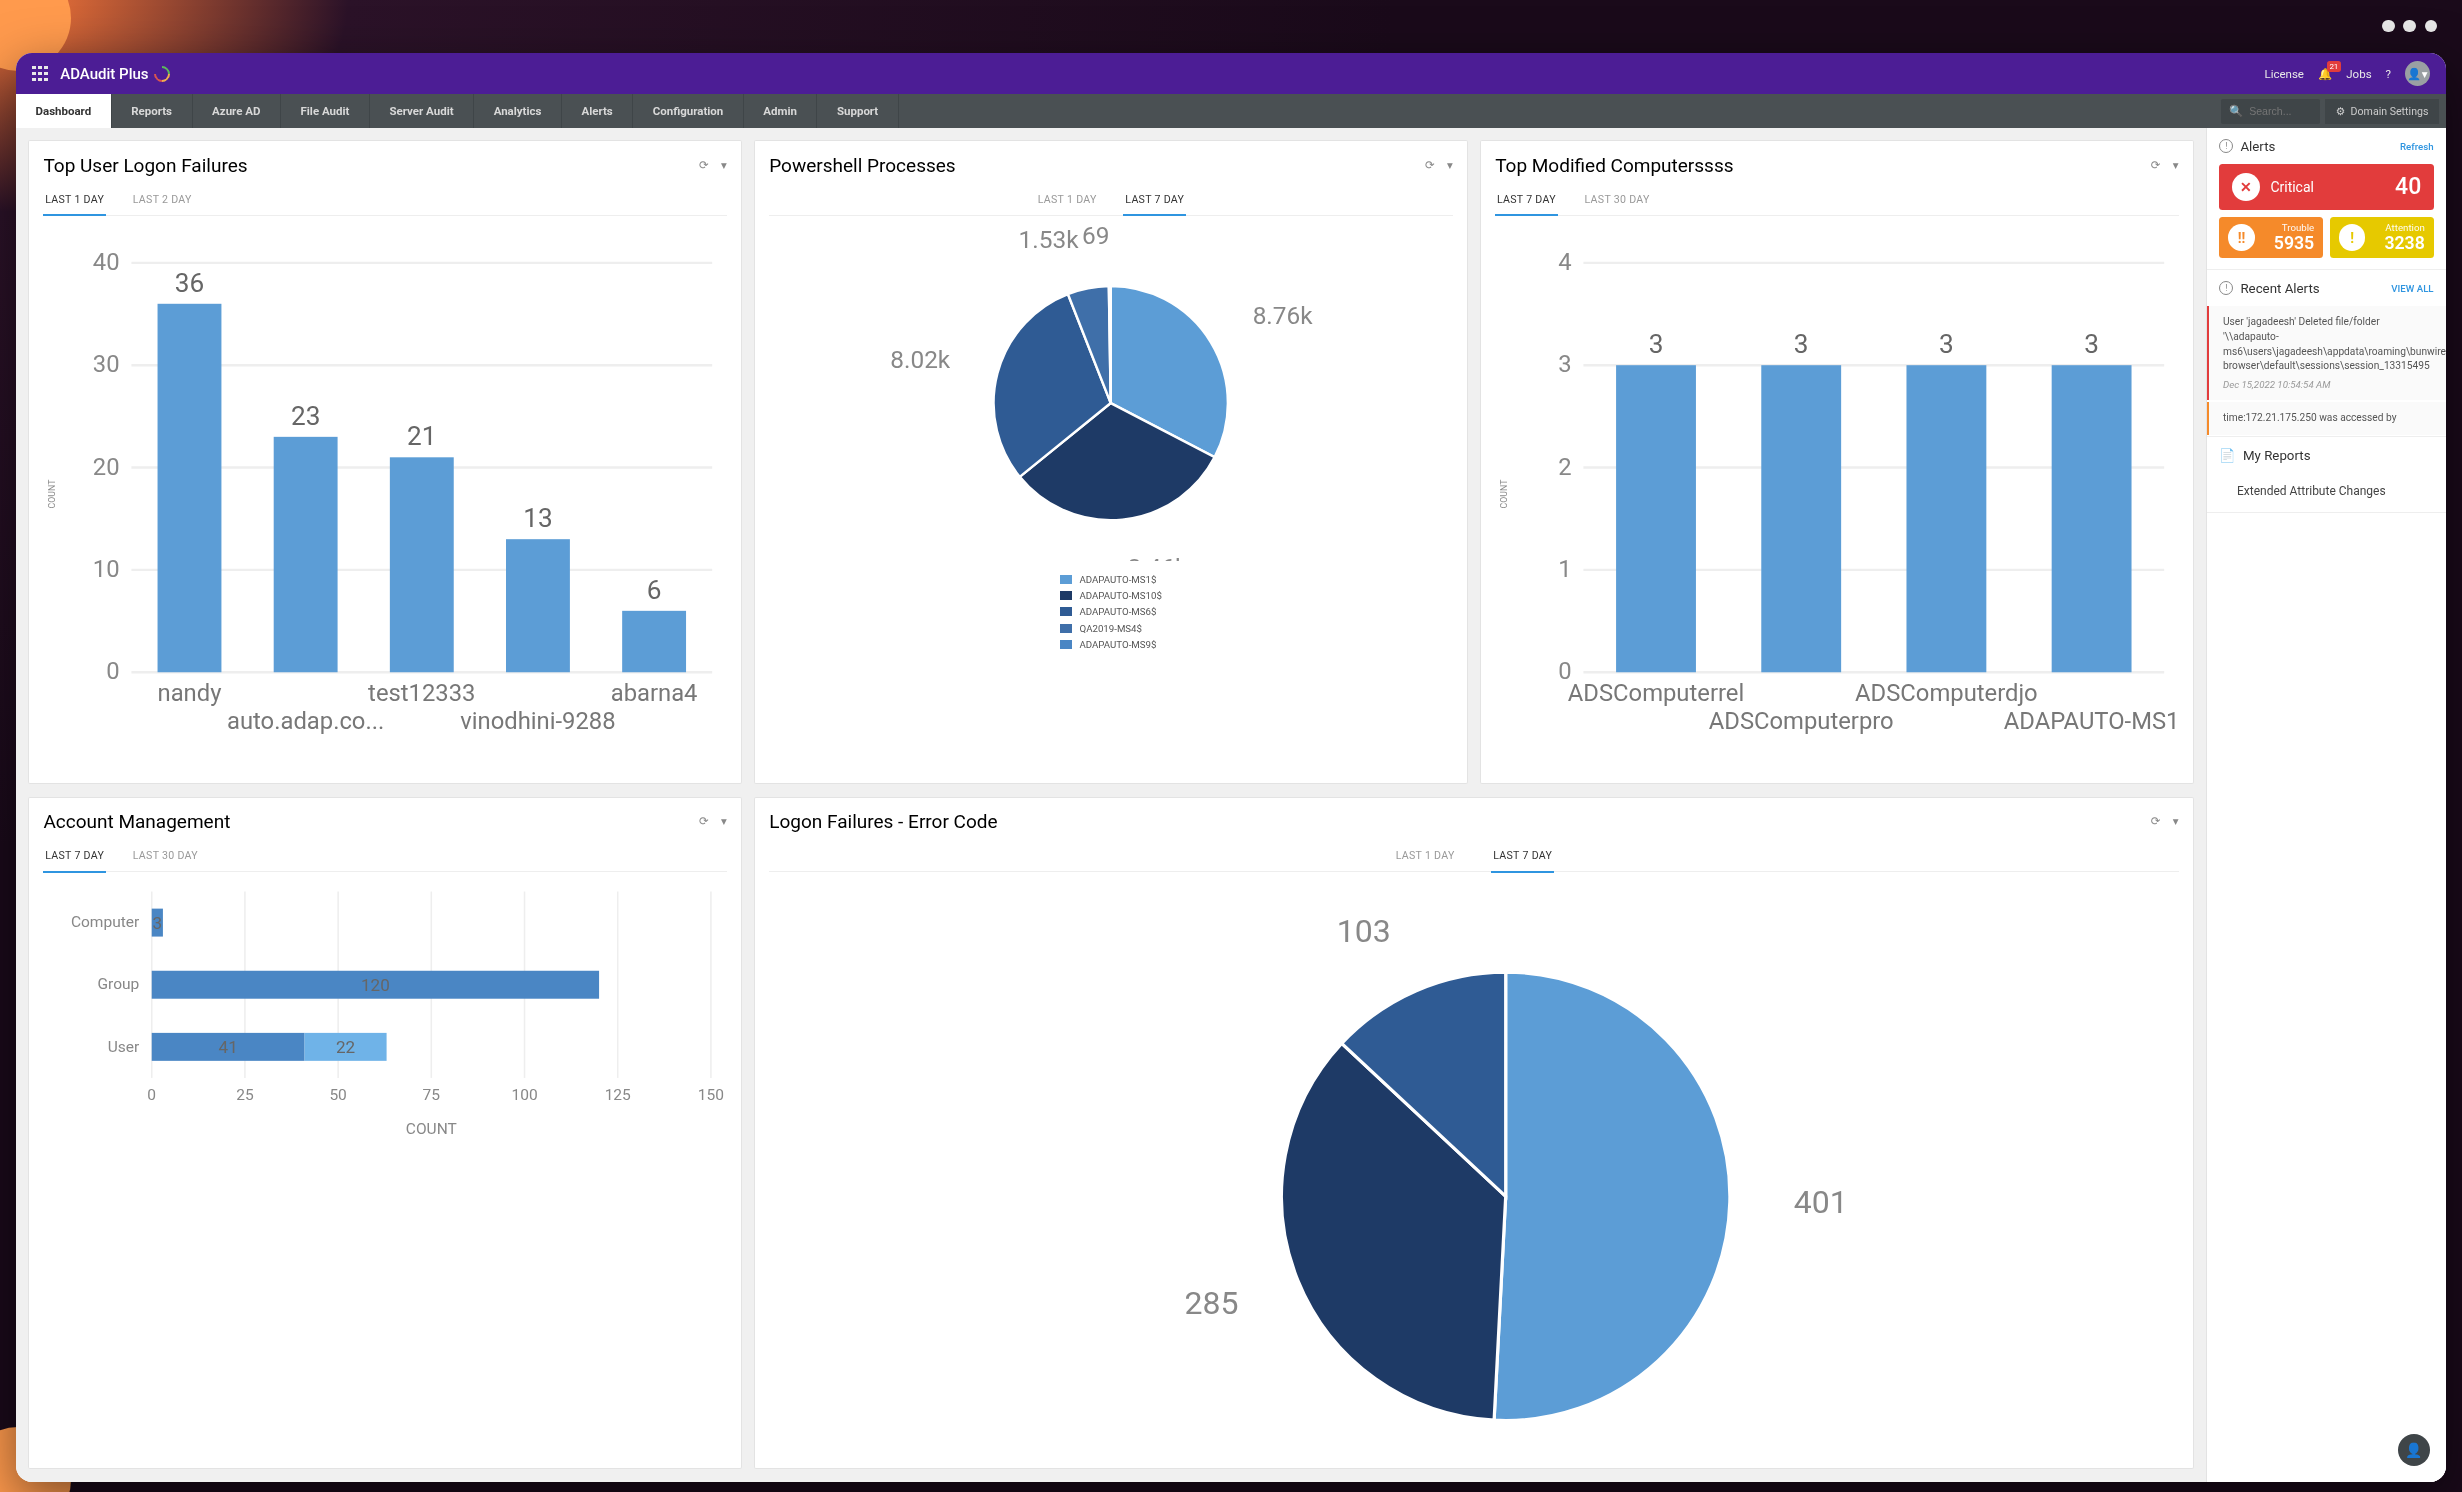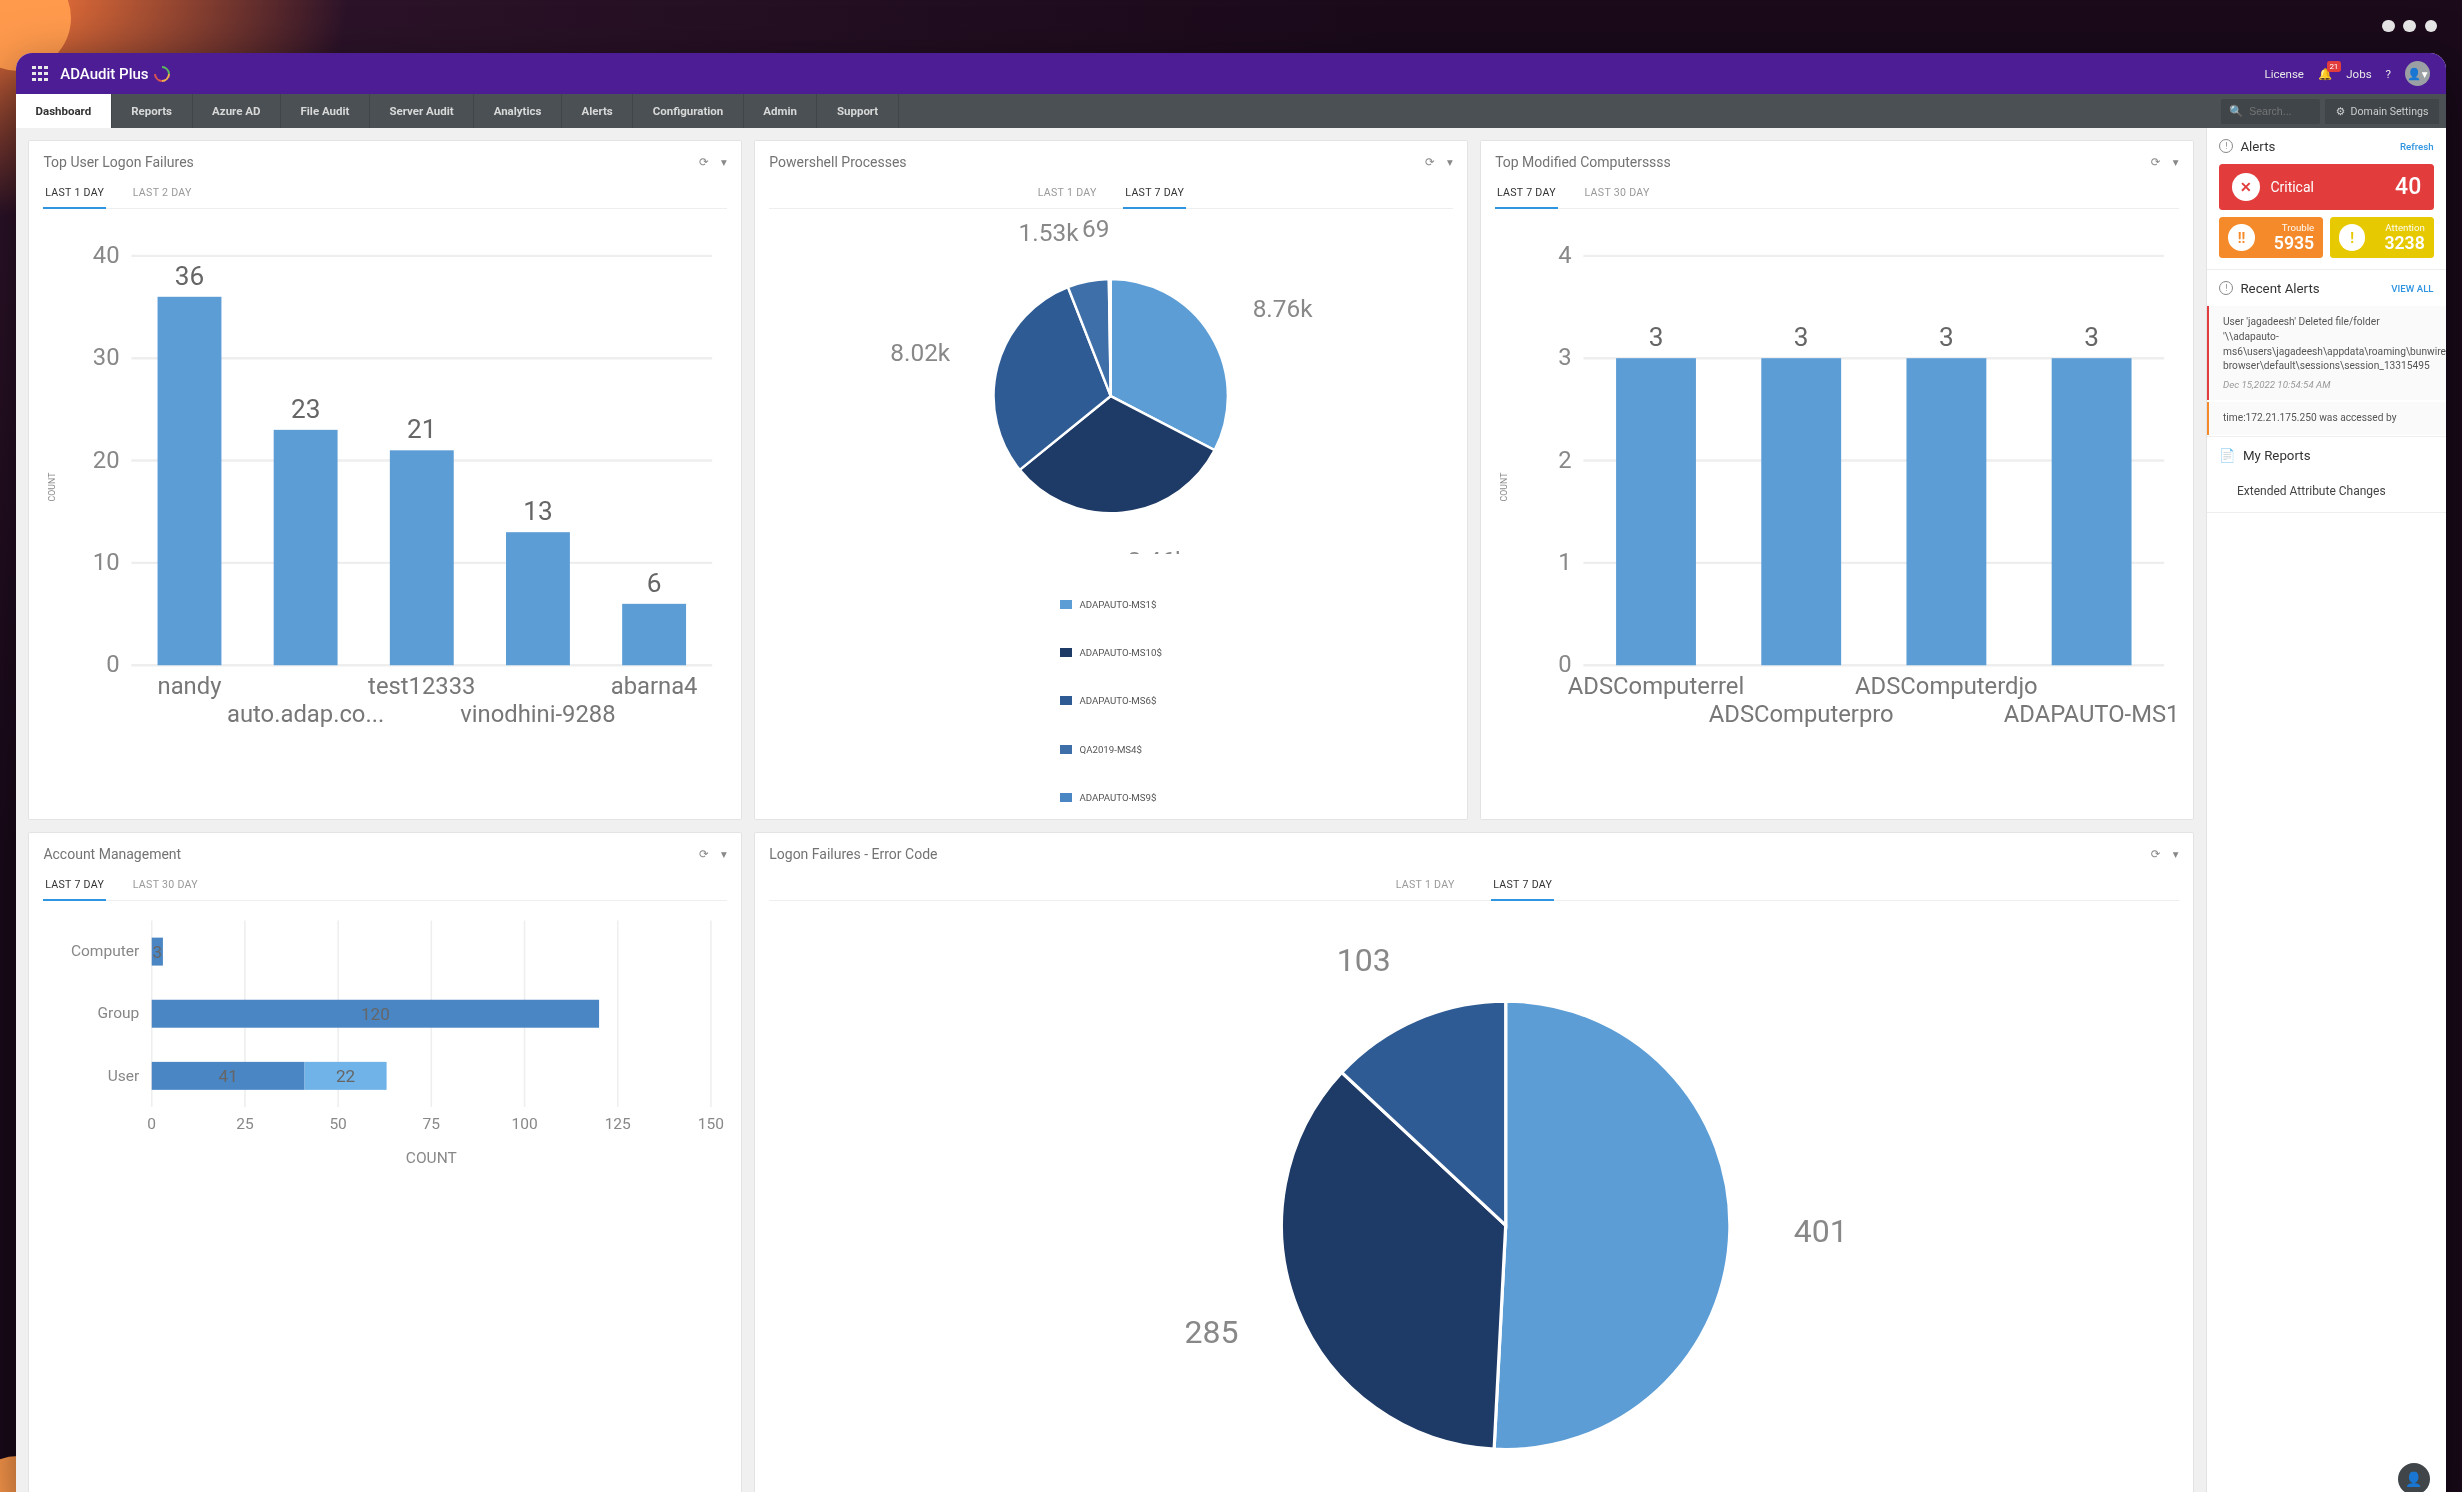--- a/index.html
+++ b/index.html
@@ -24,21 +24,21 @@
 .nav-item { padding: 0 19.5px; display: flex; align-items: center; color: #d8d8d8; font-size: 11.5px; cursor: pointer; border-right: 0.9px solid #3f4548; font-weight: bold; }
 .nav-item.active { background: #fff; color: #333; }
 .nav-right { margin-left: auto; display: flex; align-items: center; }
 .search-box { background: #3f4548; display: flex; align-items: center; padding: 0 8.8px; height: 25px; border-radius: 1.8px; color: #aaa; margin-right: 5.3px; }
 .search-box input { background: transparent; border: none; color: #ddd; outline: none; width: 62px; font-size: 10.6px; }
 .domain-settings { background: #3f4548; color: #ccc; padding: 0 10.6px; height: 25px; display: flex; align-items: center; gap: 5.3px; font-size: 10.6px; margin-right: 7px; cursor: pointer; }
 .main { display: flex; background: #f0f0f0; min-height: 619px; }
 .dash { flex: 1; padding: 12.4px; display: grid; grid-template-columns: repeat(3,1fr); gap: 12.4px; align-content: start; }
 .card { background: #fff; border: 0.9px solid #e3e3e3; border-radius: 1.8px; padding: 12.4px 14px 16px; }
 .card-head { display: flex; align-items: center; margin-bottom: 10.6px; }
-.card-title { font-size: 14px; color: #737373; }
+.card-title { font-size: 19px; color: #000000; }
 .card-actions { margin-left: auto; display: flex; gap: 12.4px; color: #888; }
 .card-actions span { cursor: pointer; }
 .tabs { display: flex; gap: 25px; border-bottom: 0.9px solid #eee; margin-bottom: 4px; }
 .tab { padding: 5.3px 1.8px 8.8px; font-size: 10.6px; color: #999; cursor: pointer; letter-spacing: 0.3px; }
 .tab.active { color: #333; border-bottom: 2.7px solid #2f95e0; margin-bottom: -1.8px; }
 .chart-wrap { display: flex; }
 .ylabel { writing-mode: vertical-rl; transform: rotate(180deg); font-size: 8.8px; color: #888; text-align: center; padding: 0 3.5px; }
 svg { display: block; }
 .sidebar { width: 240px; background: #fff; border-left: 0.9px solid #e3e3e3; display: flex; flex-direction: column; }
 .side-sec { border-bottom: 0.9px solid #eee; }
@@ -58,21 +58,21 @@
 .alert-box-label { font-size: 9.7px; opacity: .95; }
 .alert-box-count { font-size: 17.7px; font-weight: 600; }
 .recent-list { overflow: hidden; }
 .recent-item { padding: 8.8px 12.4px 8.8px 14px; border-left: 2.7px solid; font-size: 10.2px; line-height: 1.45; color: #555; background: #fafafa; margin-bottom: 1.8px; }
 .recent-item.crit { border-color: #e23c3c; }
 .recent-item.warn { border-color: #f58a2a; }
 .recent-ts { color: #999; font-style: italic; margin-top: 3.5px; font-size: 9.7px; }
 .myreport { padding: 10.6px 12.4px 14px 30px; font-size: 12px; color: #444; }
 .fab { position: absolute; bottom: 16px; right: 16px; width: 32px; height: 32px; border-radius: 50%; background: #3f4548; color: #f0ad4e; display: flex; align-items: center; justify-content: center; font-size: 14px; z-index: 5; }
 .pie-legend { font-size: 9.7px; color: #555; display: flex; flex-direction: column; gap: 5.3px; align-items: flex-start; margin: 12.4px auto 0; width: fit-content; }
-.pie-legend div { display: flex; align-items: center; gap: 7px; margin-top: 32px; }
+.pie-legend div { display: flex; align-items: center; gap: 7px; }
 .pie-legend i { width: 12.4px; height: 8.8px; display: inline-block; }
 .axis-text { font-size: 10px; fill: #888; }
 .bar-fill { fill: #5c9dd6; }
 .grid-line { stroke: #eee; stroke-width: 1; }
 .value-text { font-size: 11px; fill: #666; text-anchor: middle; }
 .xlabel-text { font-size: 10px; fill: #777; text-anchor: middle; }
 .info-circle { display:inline-flex; width:14px; height:14px; border:1.3px solid #888; border-radius:50%; align-items:center; justify-content:center; font-size:8.8px; color:#888; }
 </style>
 </head>
 <body>

